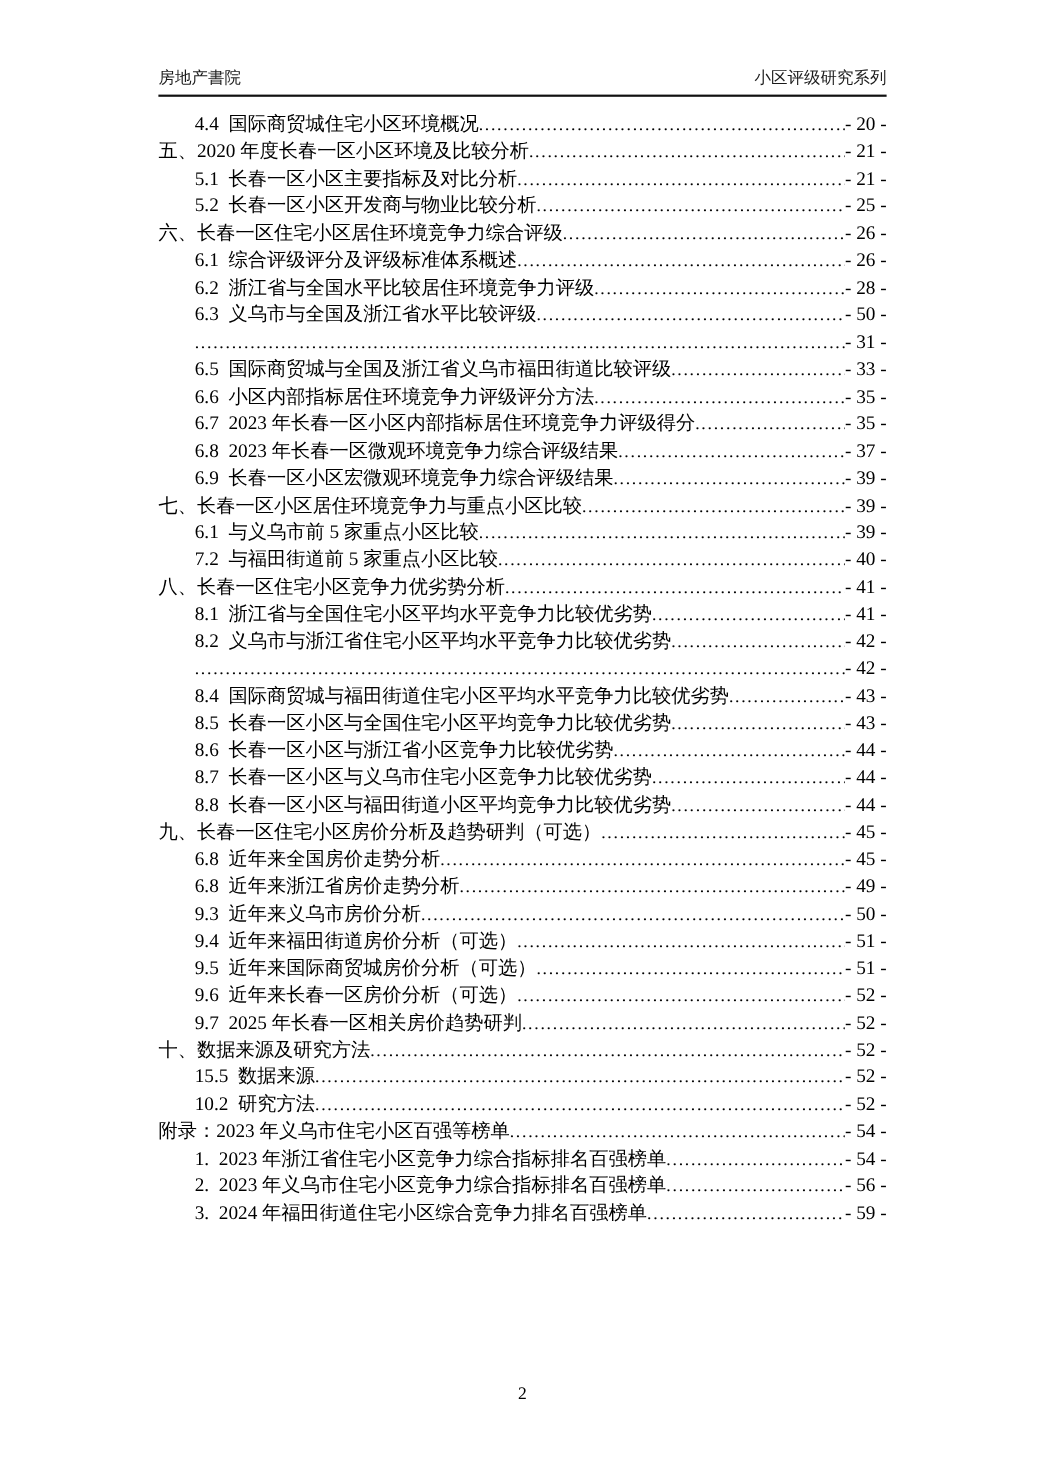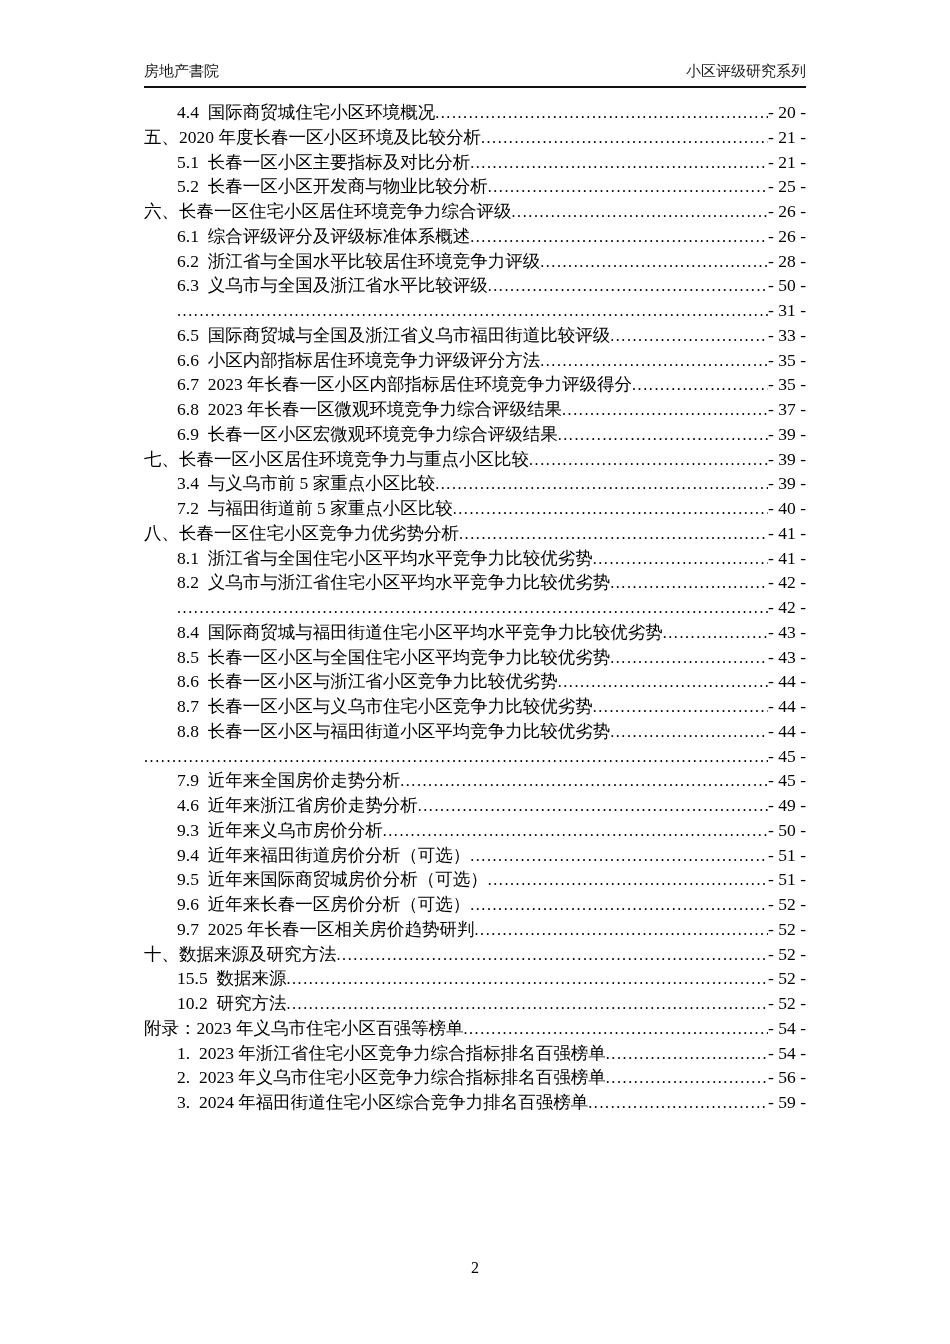--- a/index.html
+++ b/index.html
@@ -168,21 +168,21 @@
       <span class="toc-label">6.9  长春一区小区宏微观环境竞争力综合评级结果</span>
       <span class="toc-leader"></span>
       <span class="toc-page">- 39 -</span>
     </div>
       <div class="toc-entry">
       <span class="toc-label">七、长春一区小区居住环境竞争力与重点小区比较</span>
       <span class="toc-leader"></span>
       <span class="toc-page">- 39 -</span>
     </div>
       <div class="toc-entry sub">
-      <span class="toc-label">3.4  与义乌市前 5 家重点小区比较</span>
+      <span class="toc-label">6.1  与义乌市前 5 家重点小区比较</span>
       <span class="toc-leader"></span>
       <span class="toc-page">- 39 -</span>
     </div>
       <div class="toc-entry sub">
       <span class="toc-label">7.2  与福田街道前 5 家重点小区比较</span>
       <span class="toc-leader"></span>
       <span class="toc-page">- 40 -</span>
     </div>
       <div class="toc-entry">
       <span class="toc-label">八、长春一区住宅小区竞争力优劣势分析</span>
@@ -222,30 +222,31 @@
       <span class="toc-label">8.7  长春一区小区与义乌市住宅小区竞争力比较优劣势</span>
       <span class="toc-leader"></span>
       <span class="toc-page">- 44 -</span>
     </div>
       <div class="toc-entry sub">
       <span class="toc-label">8.8  长春一区小区与福田街道小区平均竞争力比较优劣势</span>
       <span class="toc-leader"></span>
       <span class="toc-page">- 44 -</span>
     </div>
       <div class="toc-entry">
+      <span class="toc-label">九、长春一区住宅小区房价分析及趋势研判（可选）</span>
       <span class="toc-leader"></span>
       <span class="toc-page">- 45 -</span>
     </div>
       <div class="toc-entry sub">
-      <span class="toc-label">7.9  近年来全国房价走势分析</span>
+      <span class="toc-label">6.8  近年来全国房价走势分析</span>
       <span class="toc-leader"></span>
       <span class="toc-page">- 45 -</span>
     </div>
       <div class="toc-entry sub">
-      <span class="toc-label">4.6  近年来浙江省房价走势分析</span>
+      <span class="toc-label">6.8  近年来浙江省房价走势分析</span>
       <span class="toc-leader"></span>
       <span class="toc-page">- 49 -</span>
     </div>
       <div class="toc-entry sub">
       <span class="toc-label">9.3  近年来义乌市房价分析</span>
       <span class="toc-leader"></span>
       <span class="toc-page">- 50 -</span>
     </div>
       <div class="toc-entry sub">
       <span class="toc-label">9.4  近年来福田街道房价分析（可选）</span>

